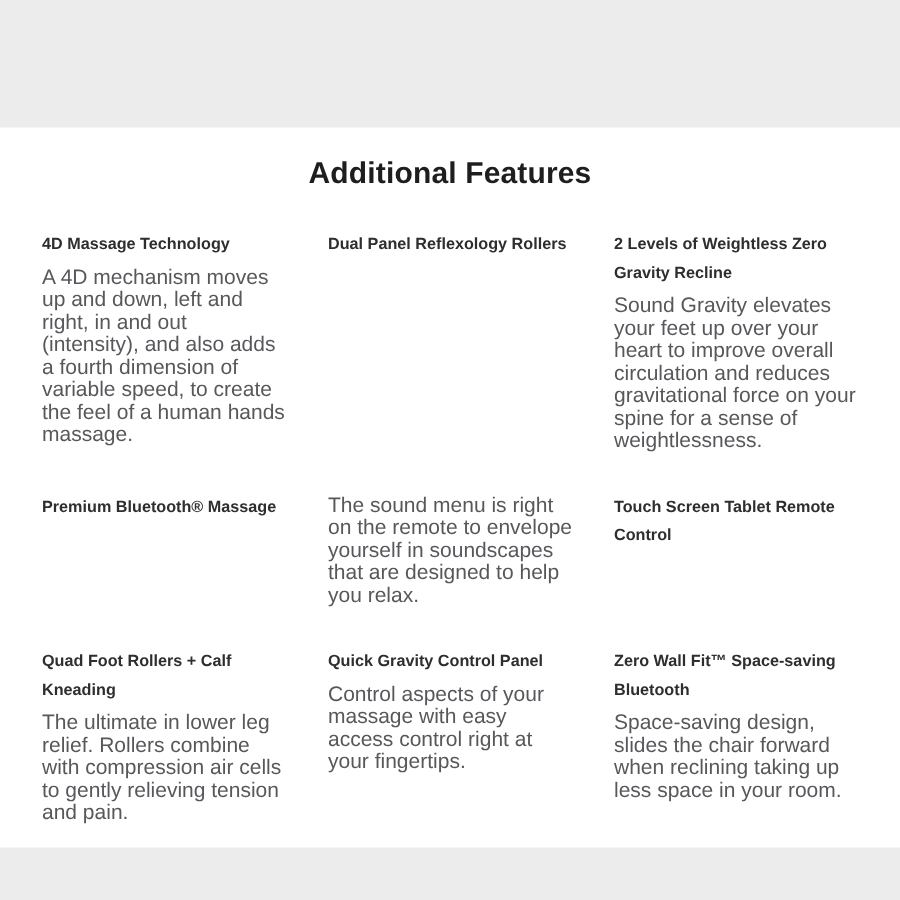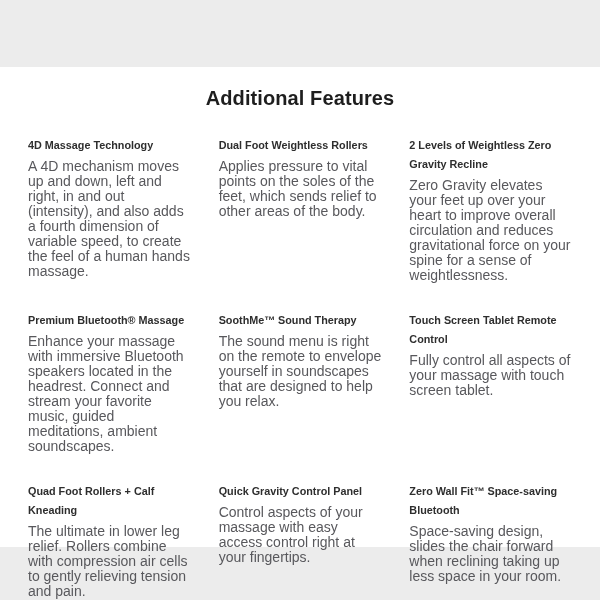--- a/index.html
+++ b/index.html
@@ -5,21 +5,21 @@
   html, body { margin: 0; padding: 0; }
   body {
     width: 600px; height: 600px;
     background: #ececec;
     font-family: "Liberation Sans", sans-serif;
     overflow: hidden;
     position: relative;
   }
   .sheet {
     position: absolute;
-    top: 67px; left: 0;
+    top: 85px; left: 0;
     width: 600px; height: 480px;
     background: #ffffff;
     box-sizing: border-box;
     padding: 0 28px;
   }
   .section-title {
     margin: 17px 0 0 0;
     text-align: center;
     font-size: 20px;
     line-height: 28px;
@@ -55,38 +55,34 @@
 
 <div class="sheet">
   <h2 class="section-title">Additional Features</h2>
 
   <div class="features-grid">
     <div class="feature-card">
       <h3 class="feature-title">4D Massage Technology</h3>
       <p class="feature-description">A 4D mechanism moves up and down, left and right, in and out (intensity), and also adds a fourth dimension of variable speed, to create the feel of a human hands massage.</p>
     </div>
     <div class="feature-card">
-      <h3 class="feature-title">Dual Foot Weightless Rollers</h3>
-      <p class="feature-description">Applies pressure to vital points on the soles of the feet, which sends relief to other areas of the body.</p>
+      <h3 class="feature-title">Dual Panel Reflexology Rollers</h3>
     </div>
     <div class="feature-card">
       <h3 class="feature-title">2 Levels of Weightless Zero Gravity Recline</h3>
-      <p class="feature-description">Zero Gravity elevates your feet up over your heart to improve overall circulation and reduces gravitational force on your spine for a sense of weightlessness.</p>
+      <p class="feature-description">Sound Gravity elevates your feet up over your heart to improve overall circulation and reduces gravitational force on your spine for a sense of weightlessness.</p>
     </div>
     <div class="feature-card">
       <h3 class="feature-title">Premium Bluetooth® Massage</h3>
-      <p class="feature-description">Enhance your massage with immersive Bluetooth speakers located in the headrest. Connect and stream your favorite music, guided meditations, ambient soundscapes.</p>
     </div>
     <div class="feature-card">
-      <h3 class="feature-title">SoothMe™ Sound Therapy</h3>
       <p class="feature-description">The sound menu is right on the remote to envelope yourself in soundscapes that are designed to help you relax.</p>
     </div>
     <div class="feature-card">
       <h3 class="feature-title">Touch Screen Tablet Remote Control</h3>
-      <p class="feature-description">Fully control all aspects of your massage with touch screen tablet.</p>
     </div>
     <div class="feature-card">
       <h3 class="feature-title">Quad Foot Rollers + Calf Kneading</h3>
       <p class="feature-description">The ultimate in lower leg relief. Rollers combine with compression air cells to gently relieving tension and pain.</p>
     </div>
     <div class="feature-card">
       <h3 class="feature-title">Quick Gravity Control Panel</h3>
       <p class="feature-description">Control aspects of your massage with easy access control right at your fingertips.</p>
     </div>
     <div class="feature-card">

